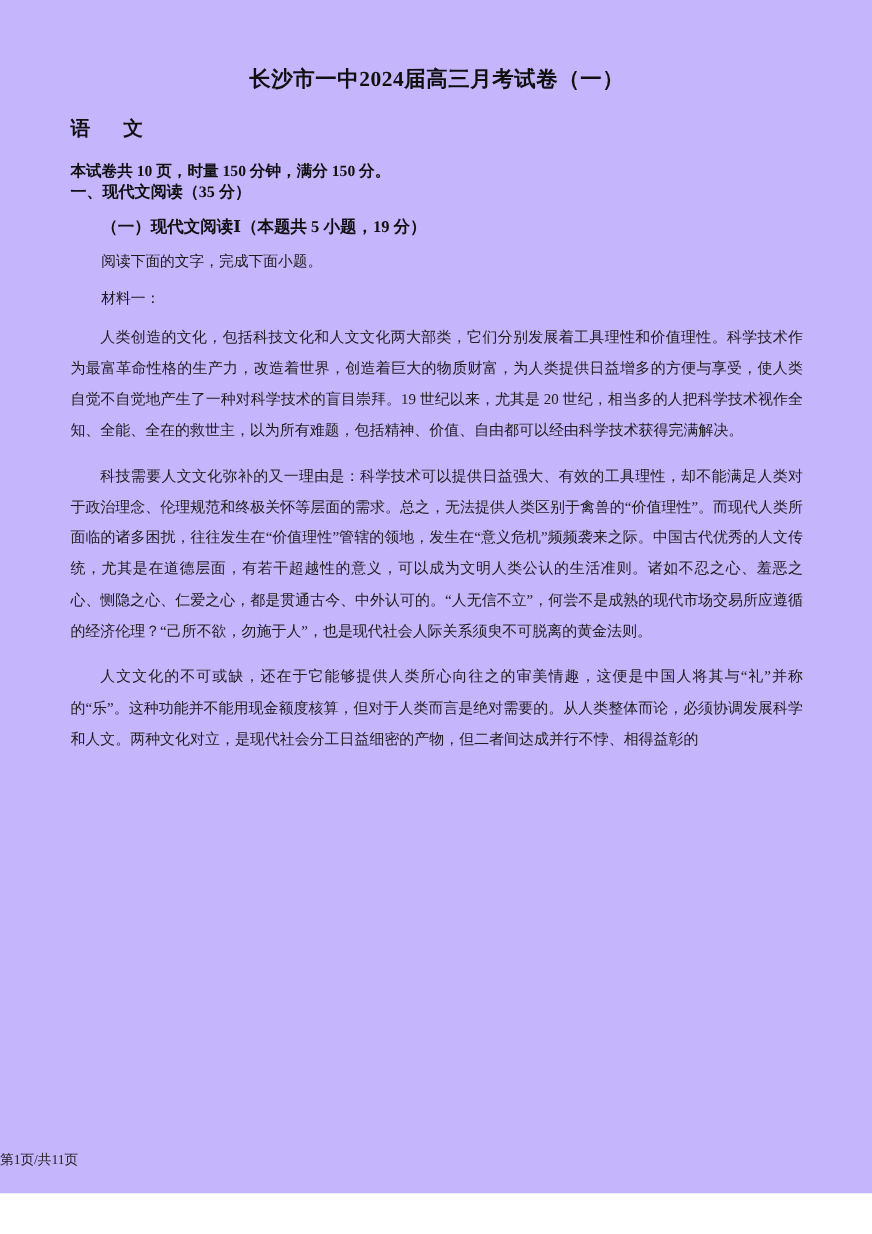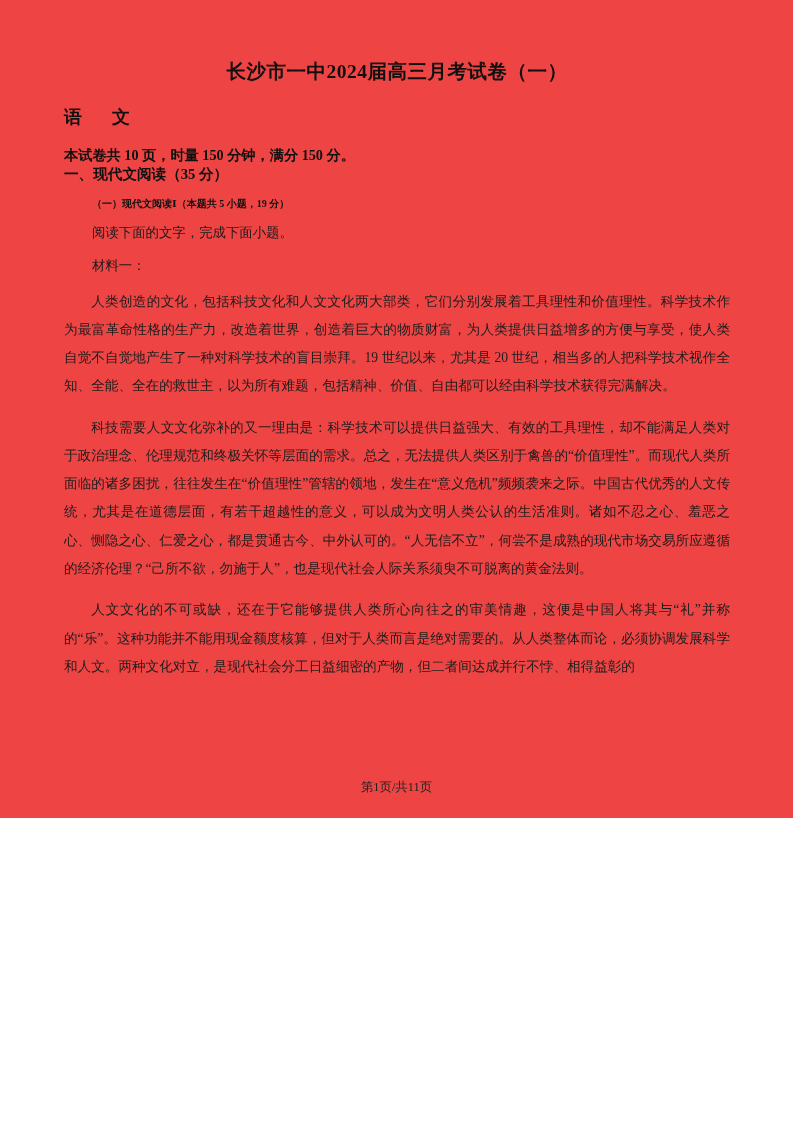--- a/index.html
+++ b/index.html
@@ -2,23 +2,23 @@
 <html><head>
 <meta charset="utf-8">
 <style>
   html, body {
     margin: 0;
     padding: 0;
     background: #ffffff;
   }
   .page {
     width: 793px;
-    height: 818px;
+    height: 1085px;
     position: relative;
-    background: #ef4444;
+    background: #c4b5fd;
     box-sizing: border-box;
     padding: 4px;
     overflow: hidden;
     font-family: "Liberation Serif", "DejaVu Serif", serif;
     color: #1a1a1a;
   }
   .content {
     position: absolute;
     left: 64px;
     top: 0;
@@ -48,21 +48,21 @@
   }
   .section-head {
     margin-top: 0;
     font-size: 14.6px;
     font-weight: bold;
     color: #101010;
   }
   .subsection-head {
     margin-top: 13px;
     margin-left: 28px;
-    font-size: 10px;
+    font-size: 15px;
     font-weight: bold;
     color: #101010;
   }
   .instruction {
     margin-top: 13px;
     margin-left: 28px;
     font-size: 13.4px;
     color: #1a1a1a;
   }
   .material-label {
@@ -81,21 +81,20 @@
     color: #1d1d1d;
   }
   .para.first {
     margin-top: 13px;
   }
   .footer {
     position: absolute;
     left: 0;
     bottom: 22px;
     width: 100%;
-    text-align: center;
     font-size: 12.4px;
     color: #222;
     font-family: "Liberation Serif", serif;
   }
 </style>
 </head>
 <body>
 
 <div class="page">
   <div class="content">

